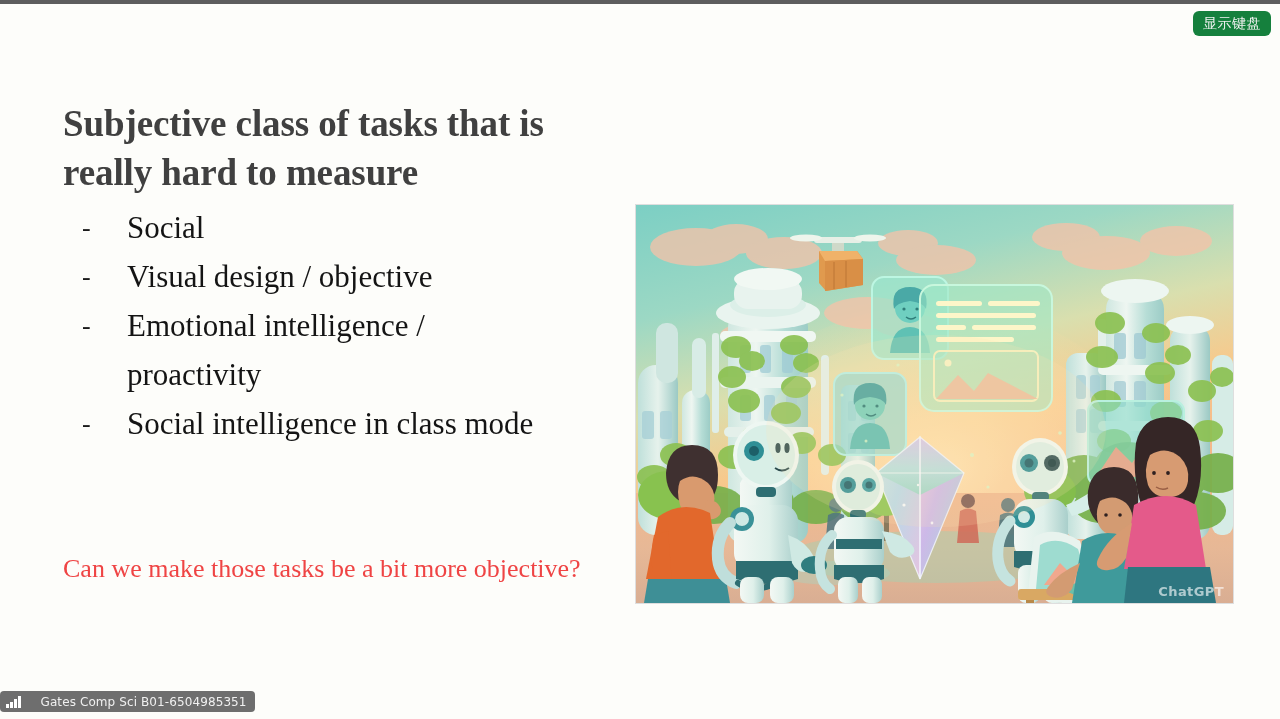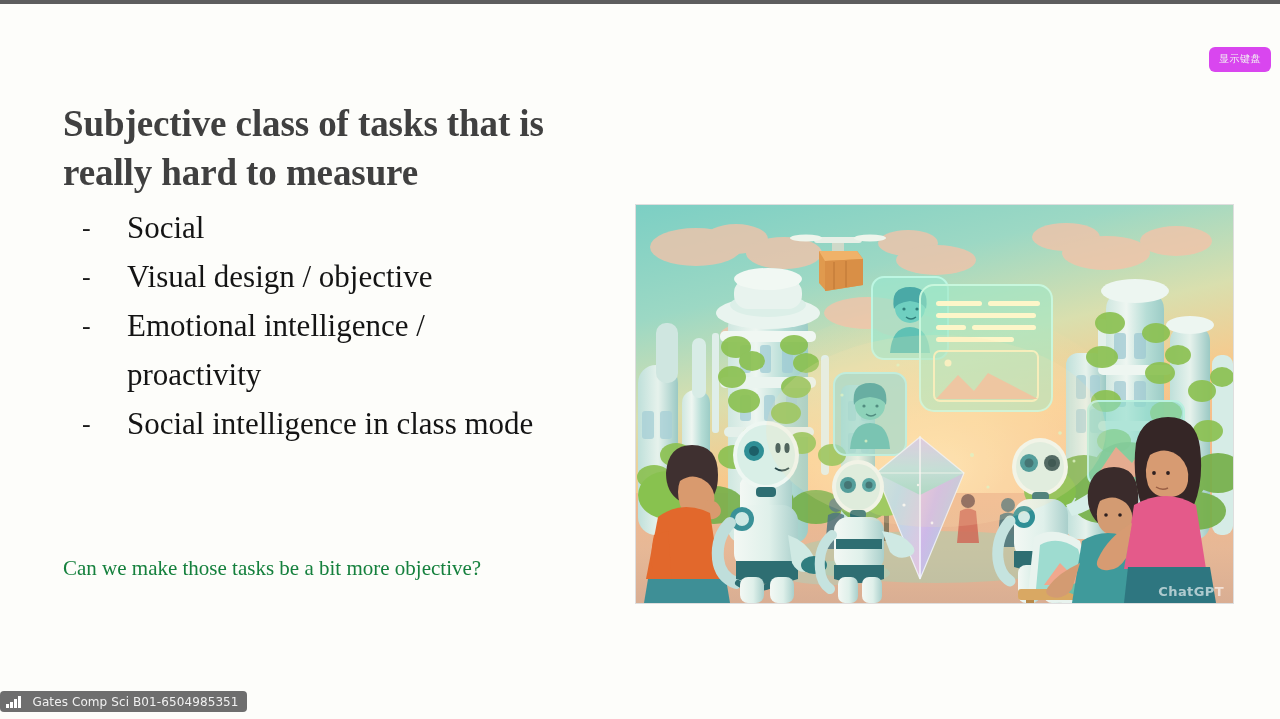--- a/index.html
+++ b/index.html
@@ -22,32 +22,31 @@
     width: 1280px;
     height: 4px;
     background: #5e5e5e;
   }
 
   
   #show-keyboard-button {
     position: absolute;
     top: 11px;
     right: 9px;
-    background: #d946ef;
+    background: #15803d;
     color: #f2f2f2;
     border: none;
     border-radius: 6px;
     padding: 4px 10px 5px 10px;
     font-family: "DejaVu Sans", "Liberation Sans", sans-serif;
-    font-size: 10px;
+    font-size: 14px;
     line-height: 16px;
     letter-spacing: 0.5px;
     cursor: pointer;
     z-index: 40;
-    margin-top: 36px;
   }
 
   
   #slide {
     position: absolute;
     top: 4px; left: 0;
     width: 1280px;
     height: 686px;
     background: #fdfdfa;
   }
@@ -94,23 +93,23 @@
   .bullet-text {
     flex: 1 1 auto;
     max-width: 420px;
   }
 
   #closing-question {
     position: absolute;
     left: 63px;
     top: 540px;
     width: 540px;
-    font-size: 21px;
+    font-size: 26px;
     line-height: 49px;
-    color: #15803d;
+    color: #ef4444;
   }
 
   
   #illustration {
     position: absolute;
     left: 635px;
     top: 200px;
     width: 599px;
     height: 400px;
     border: 1px solid #dedede;
@@ -140,21 +139,21 @@
     height: 29px;
     background: #fdfdfa;
   }
   #wifi-chip {
     position: absolute;
     left: 0px;
     top: 1px;
     height: 19px;
     display: flex;
     align-items: center;
-    gap: 12px;
+    gap: 20px;
     background: #6e6e6e;
     border-radius: 4px;
     padding: 1px 8px 1px 6px;
   }
   #wifi-label {
     font-family: "DejaVu Sans", "Liberation Sans", sans-serif;
     font-size: 12px;
     color: #f0f0f0;
     white-space: nowrap;
     letter-spacing: 0.1px;

